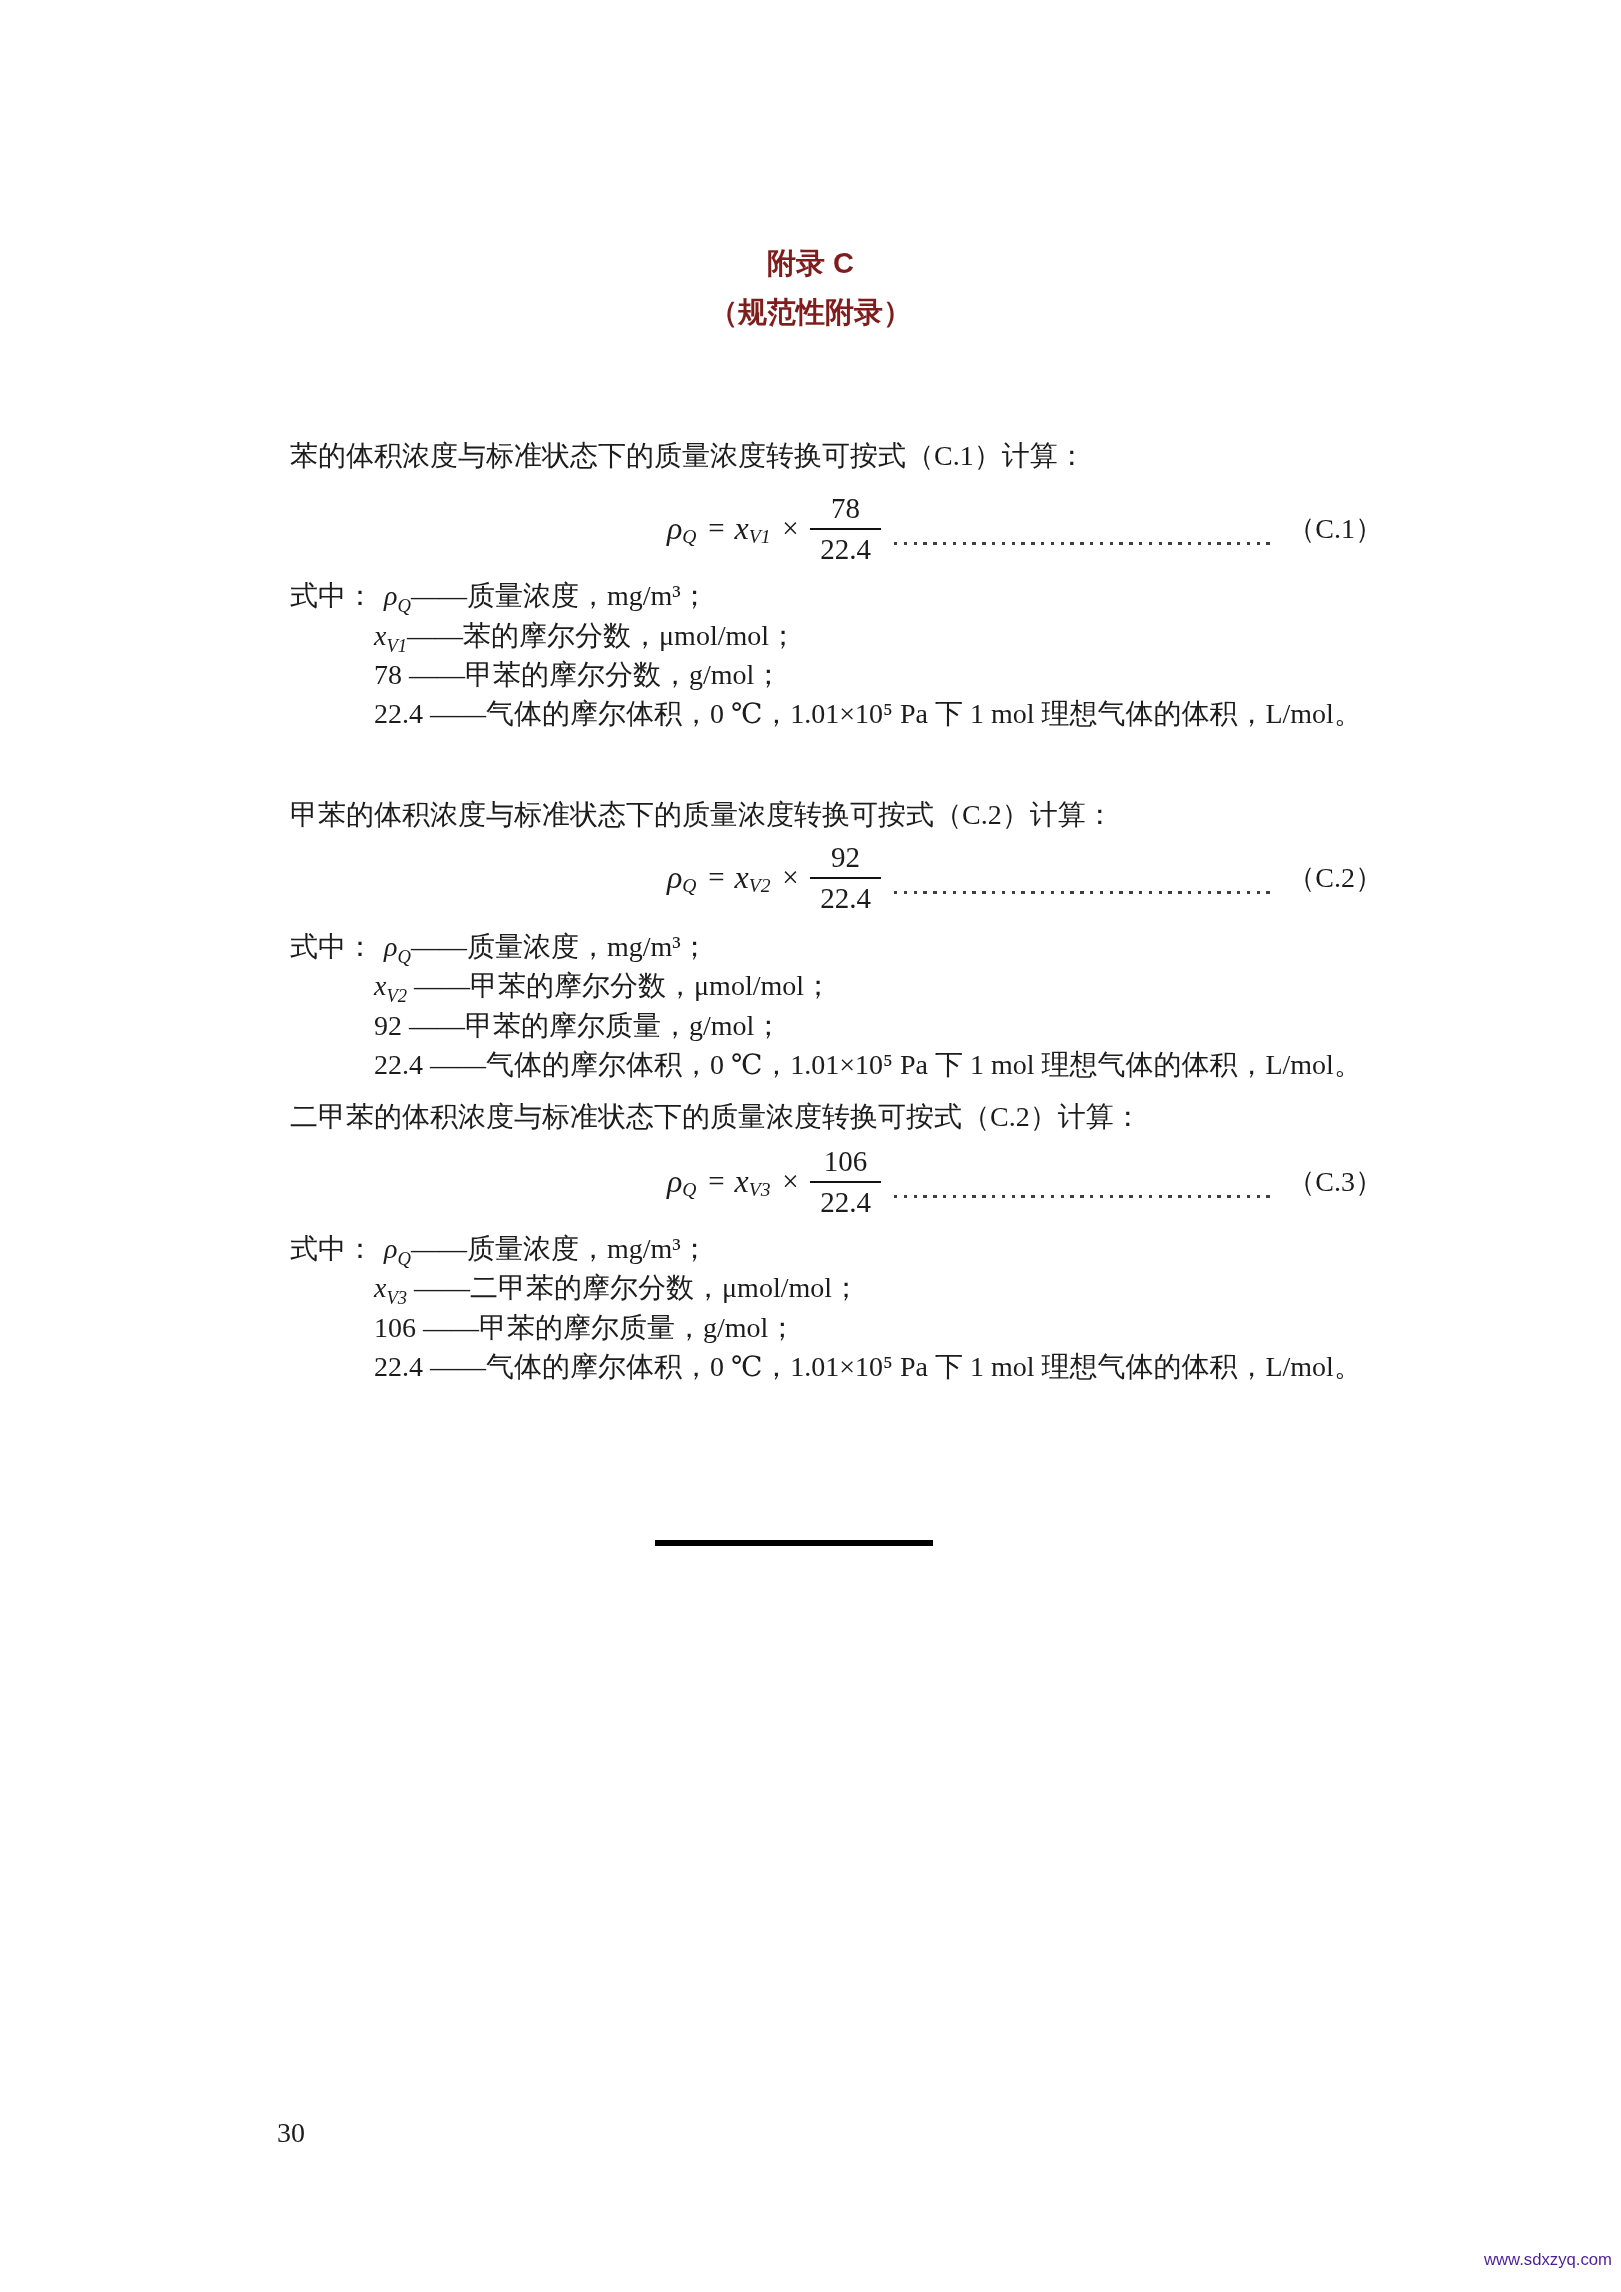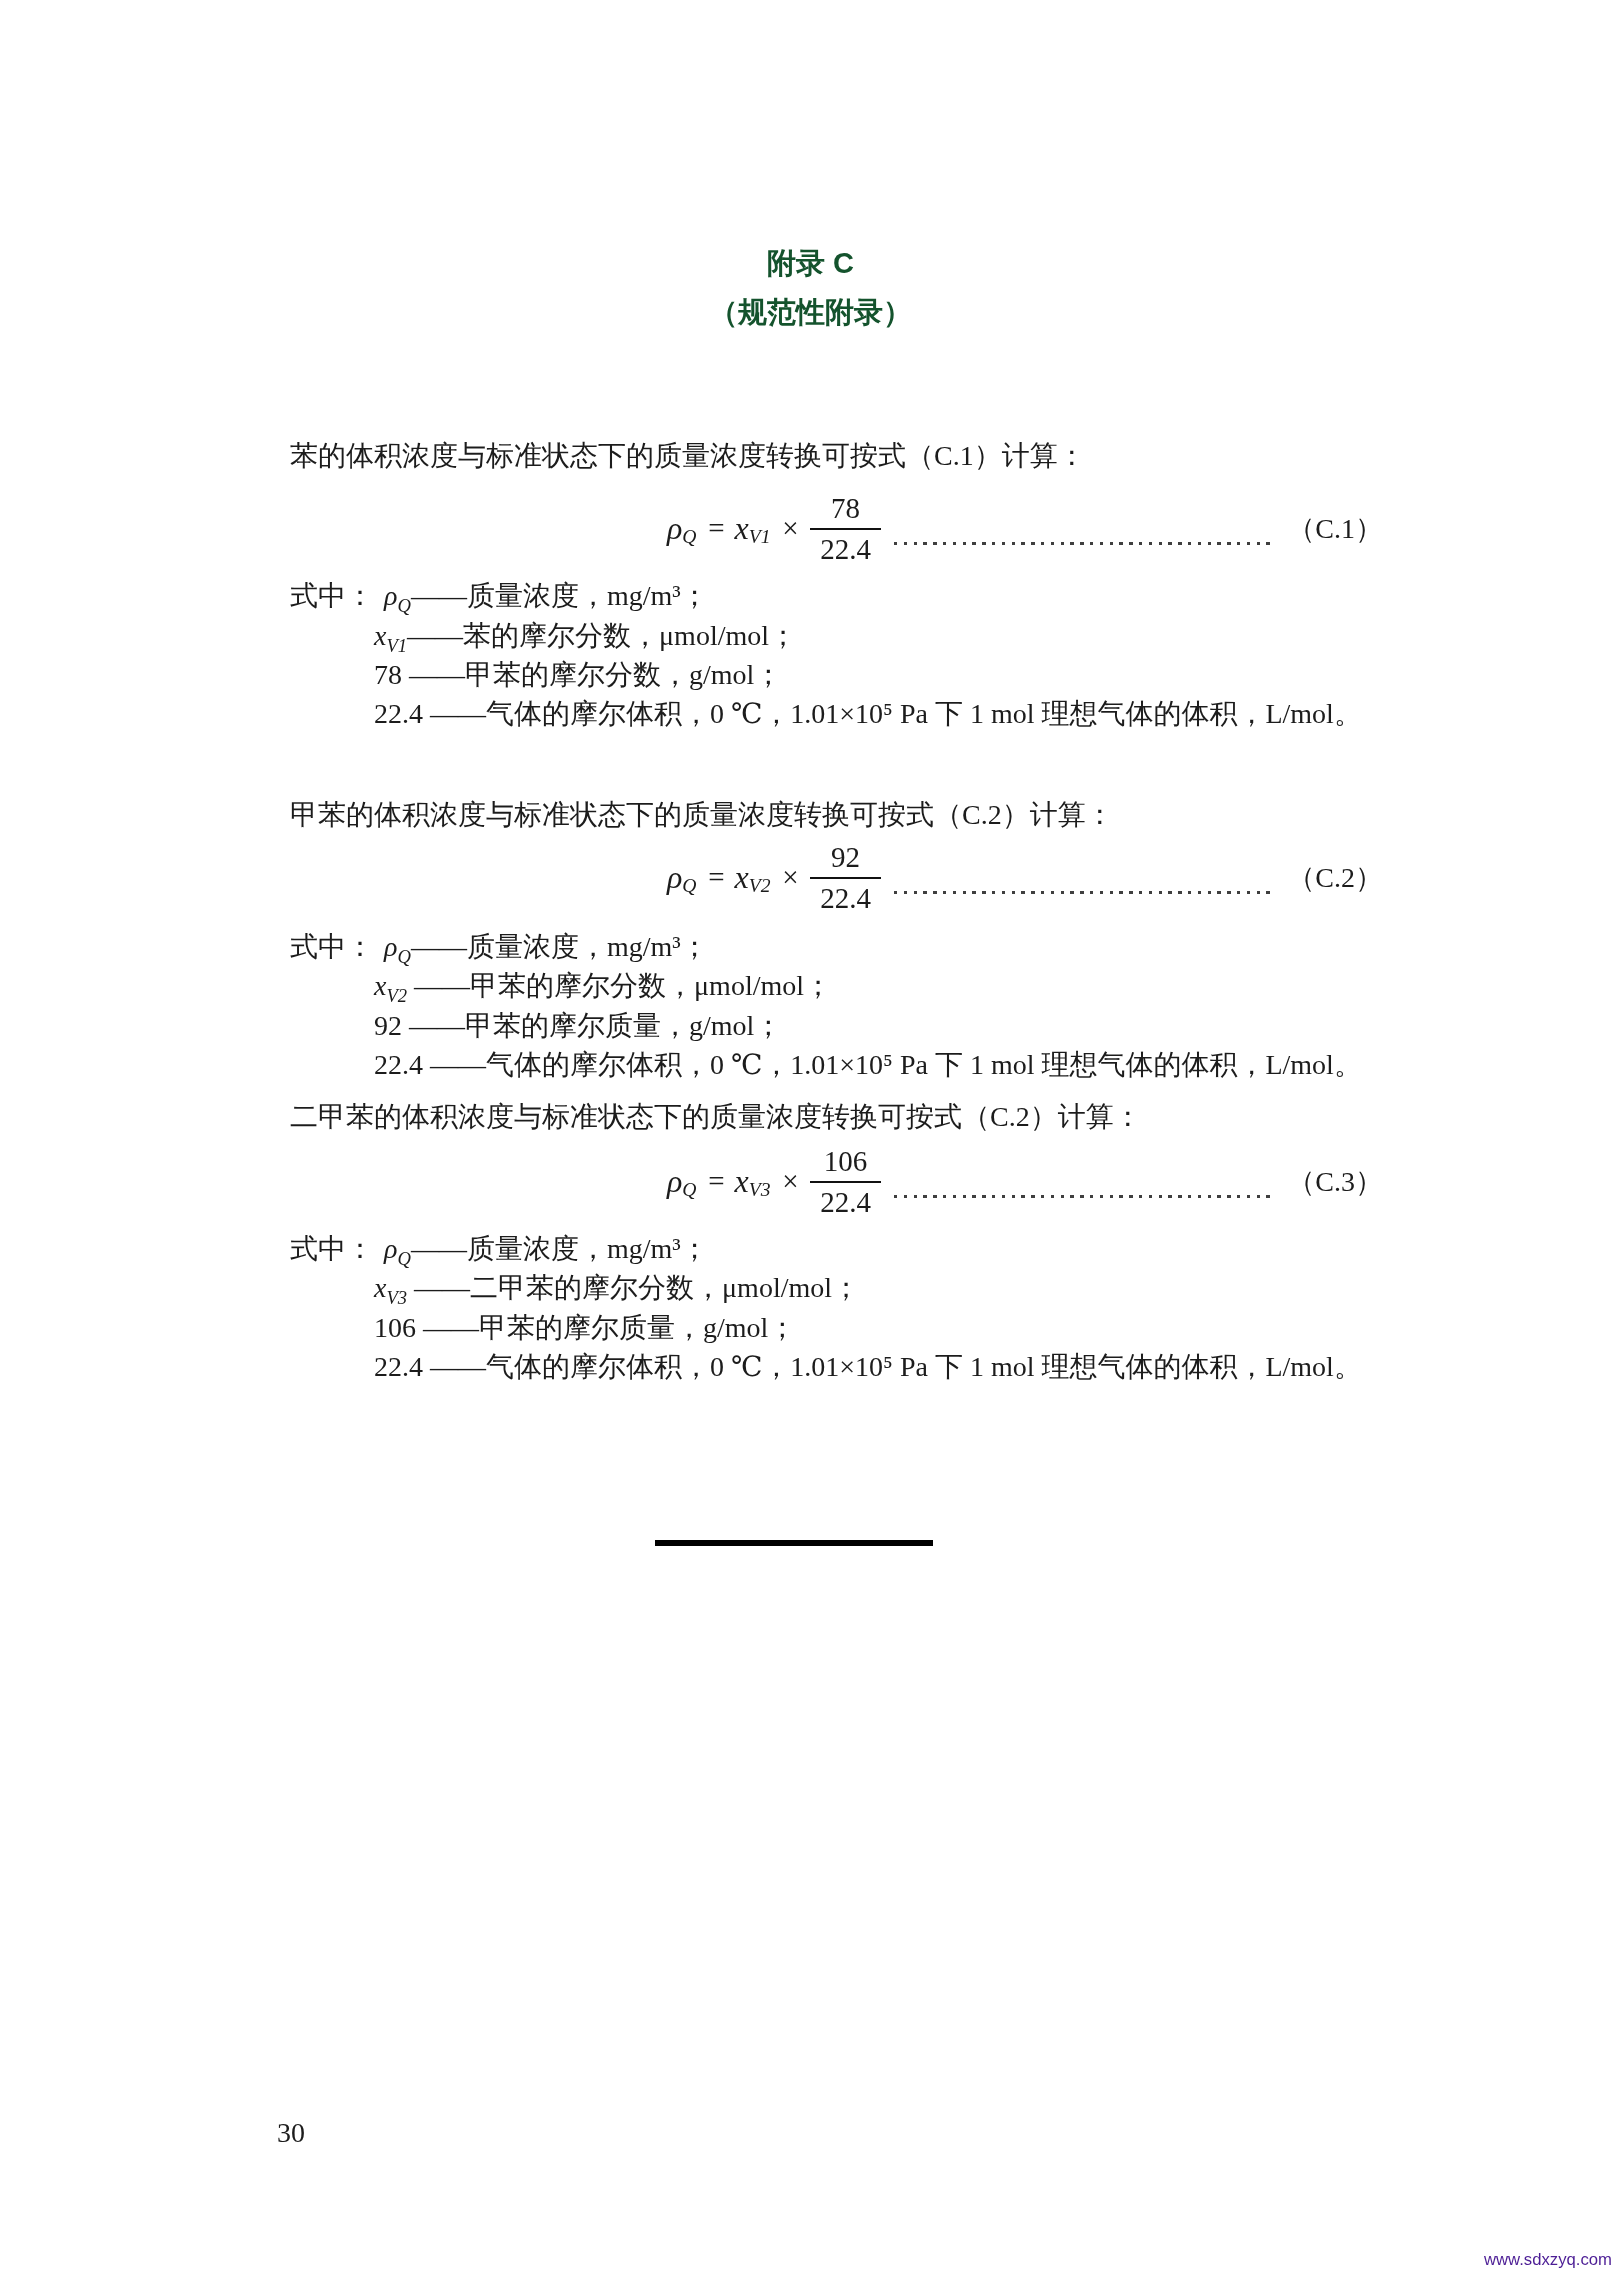--- a/index.html
+++ b/index.html
@@ -11,21 +11,21 @@
     font-family:"Liberation Serif","DejaVu Serif",serif;
     color:#1c1c1c;
     overflow:hidden;
   }
   .heading{
     position:absolute;left:0;width:100%;
     text-align:center;
     font-family:"Liberation Sans","DejaVu Sans",sans-serif;
     font-weight:bold;
     font-size:29px;line-height:33px;
-    color:#14532d;
+    color:#7f1d1d;
   }
   .intro{
     position:absolute;left:290px;
     font-size:28px;line-height:37px;
     white-space:nowrap;
     text-align:center;
   }
   .formula-row{
     position:absolute;left:667px;width:716px;height:94px;
     display:flex;align-items:center;

